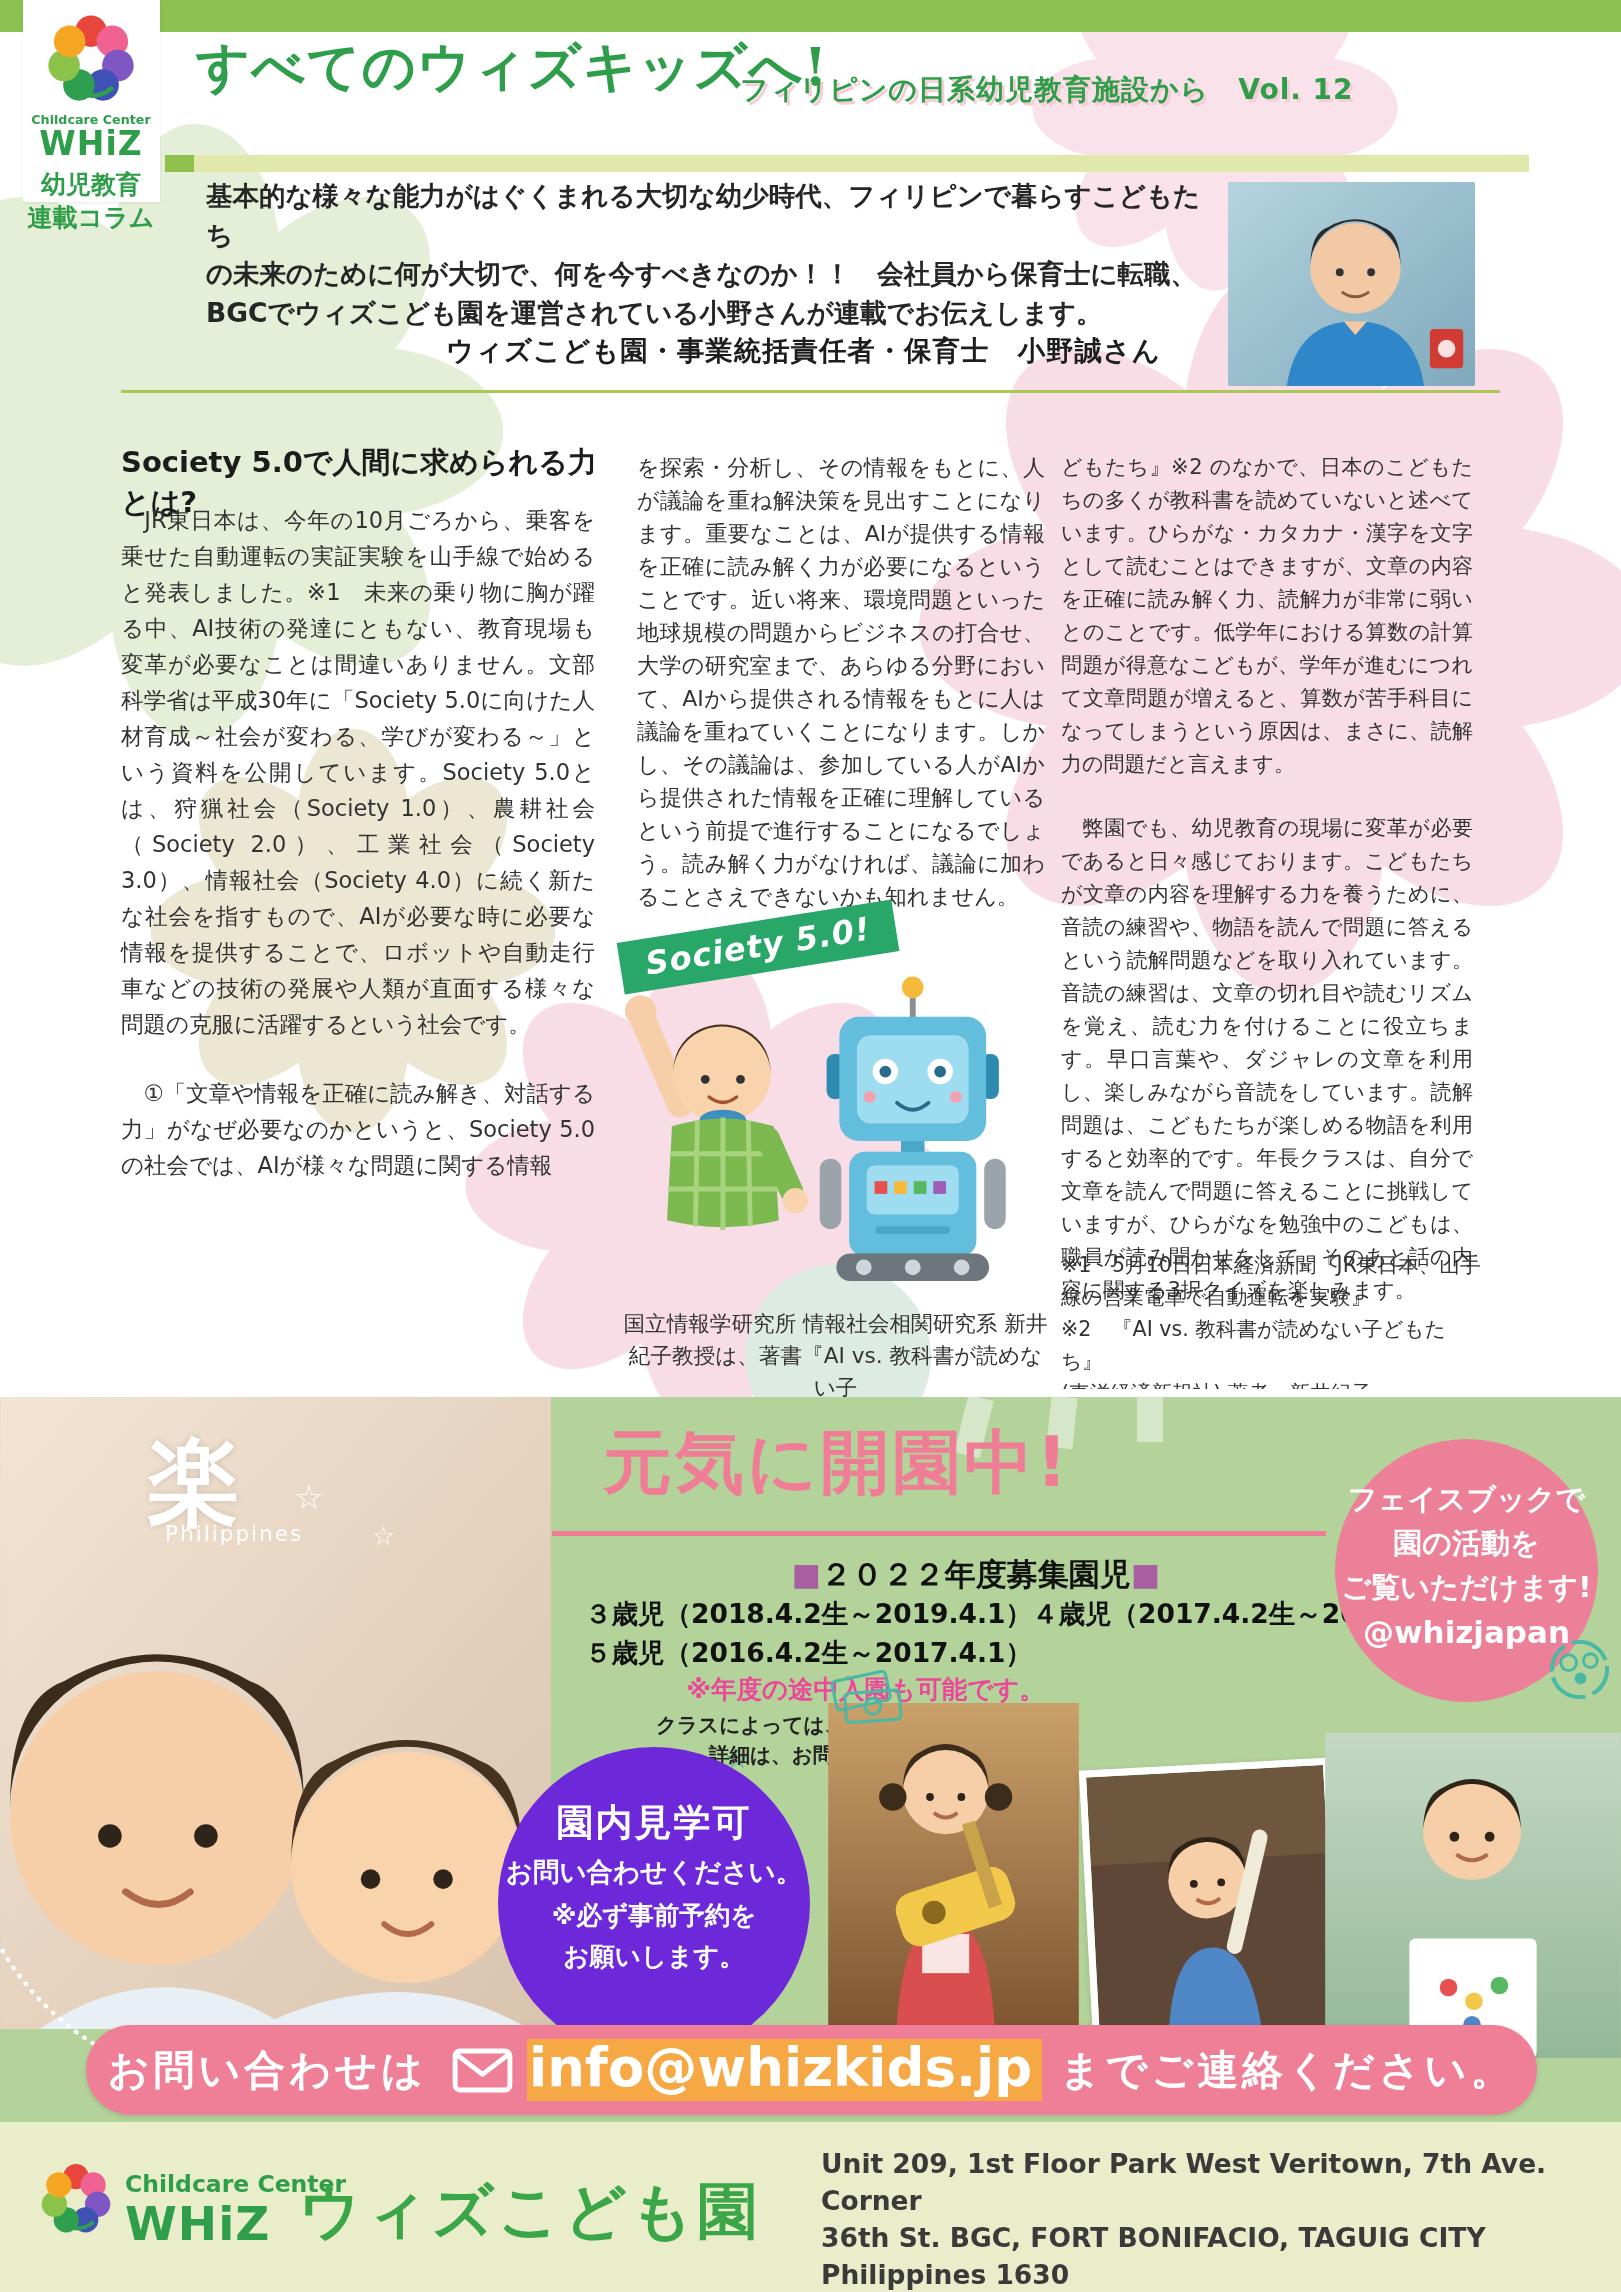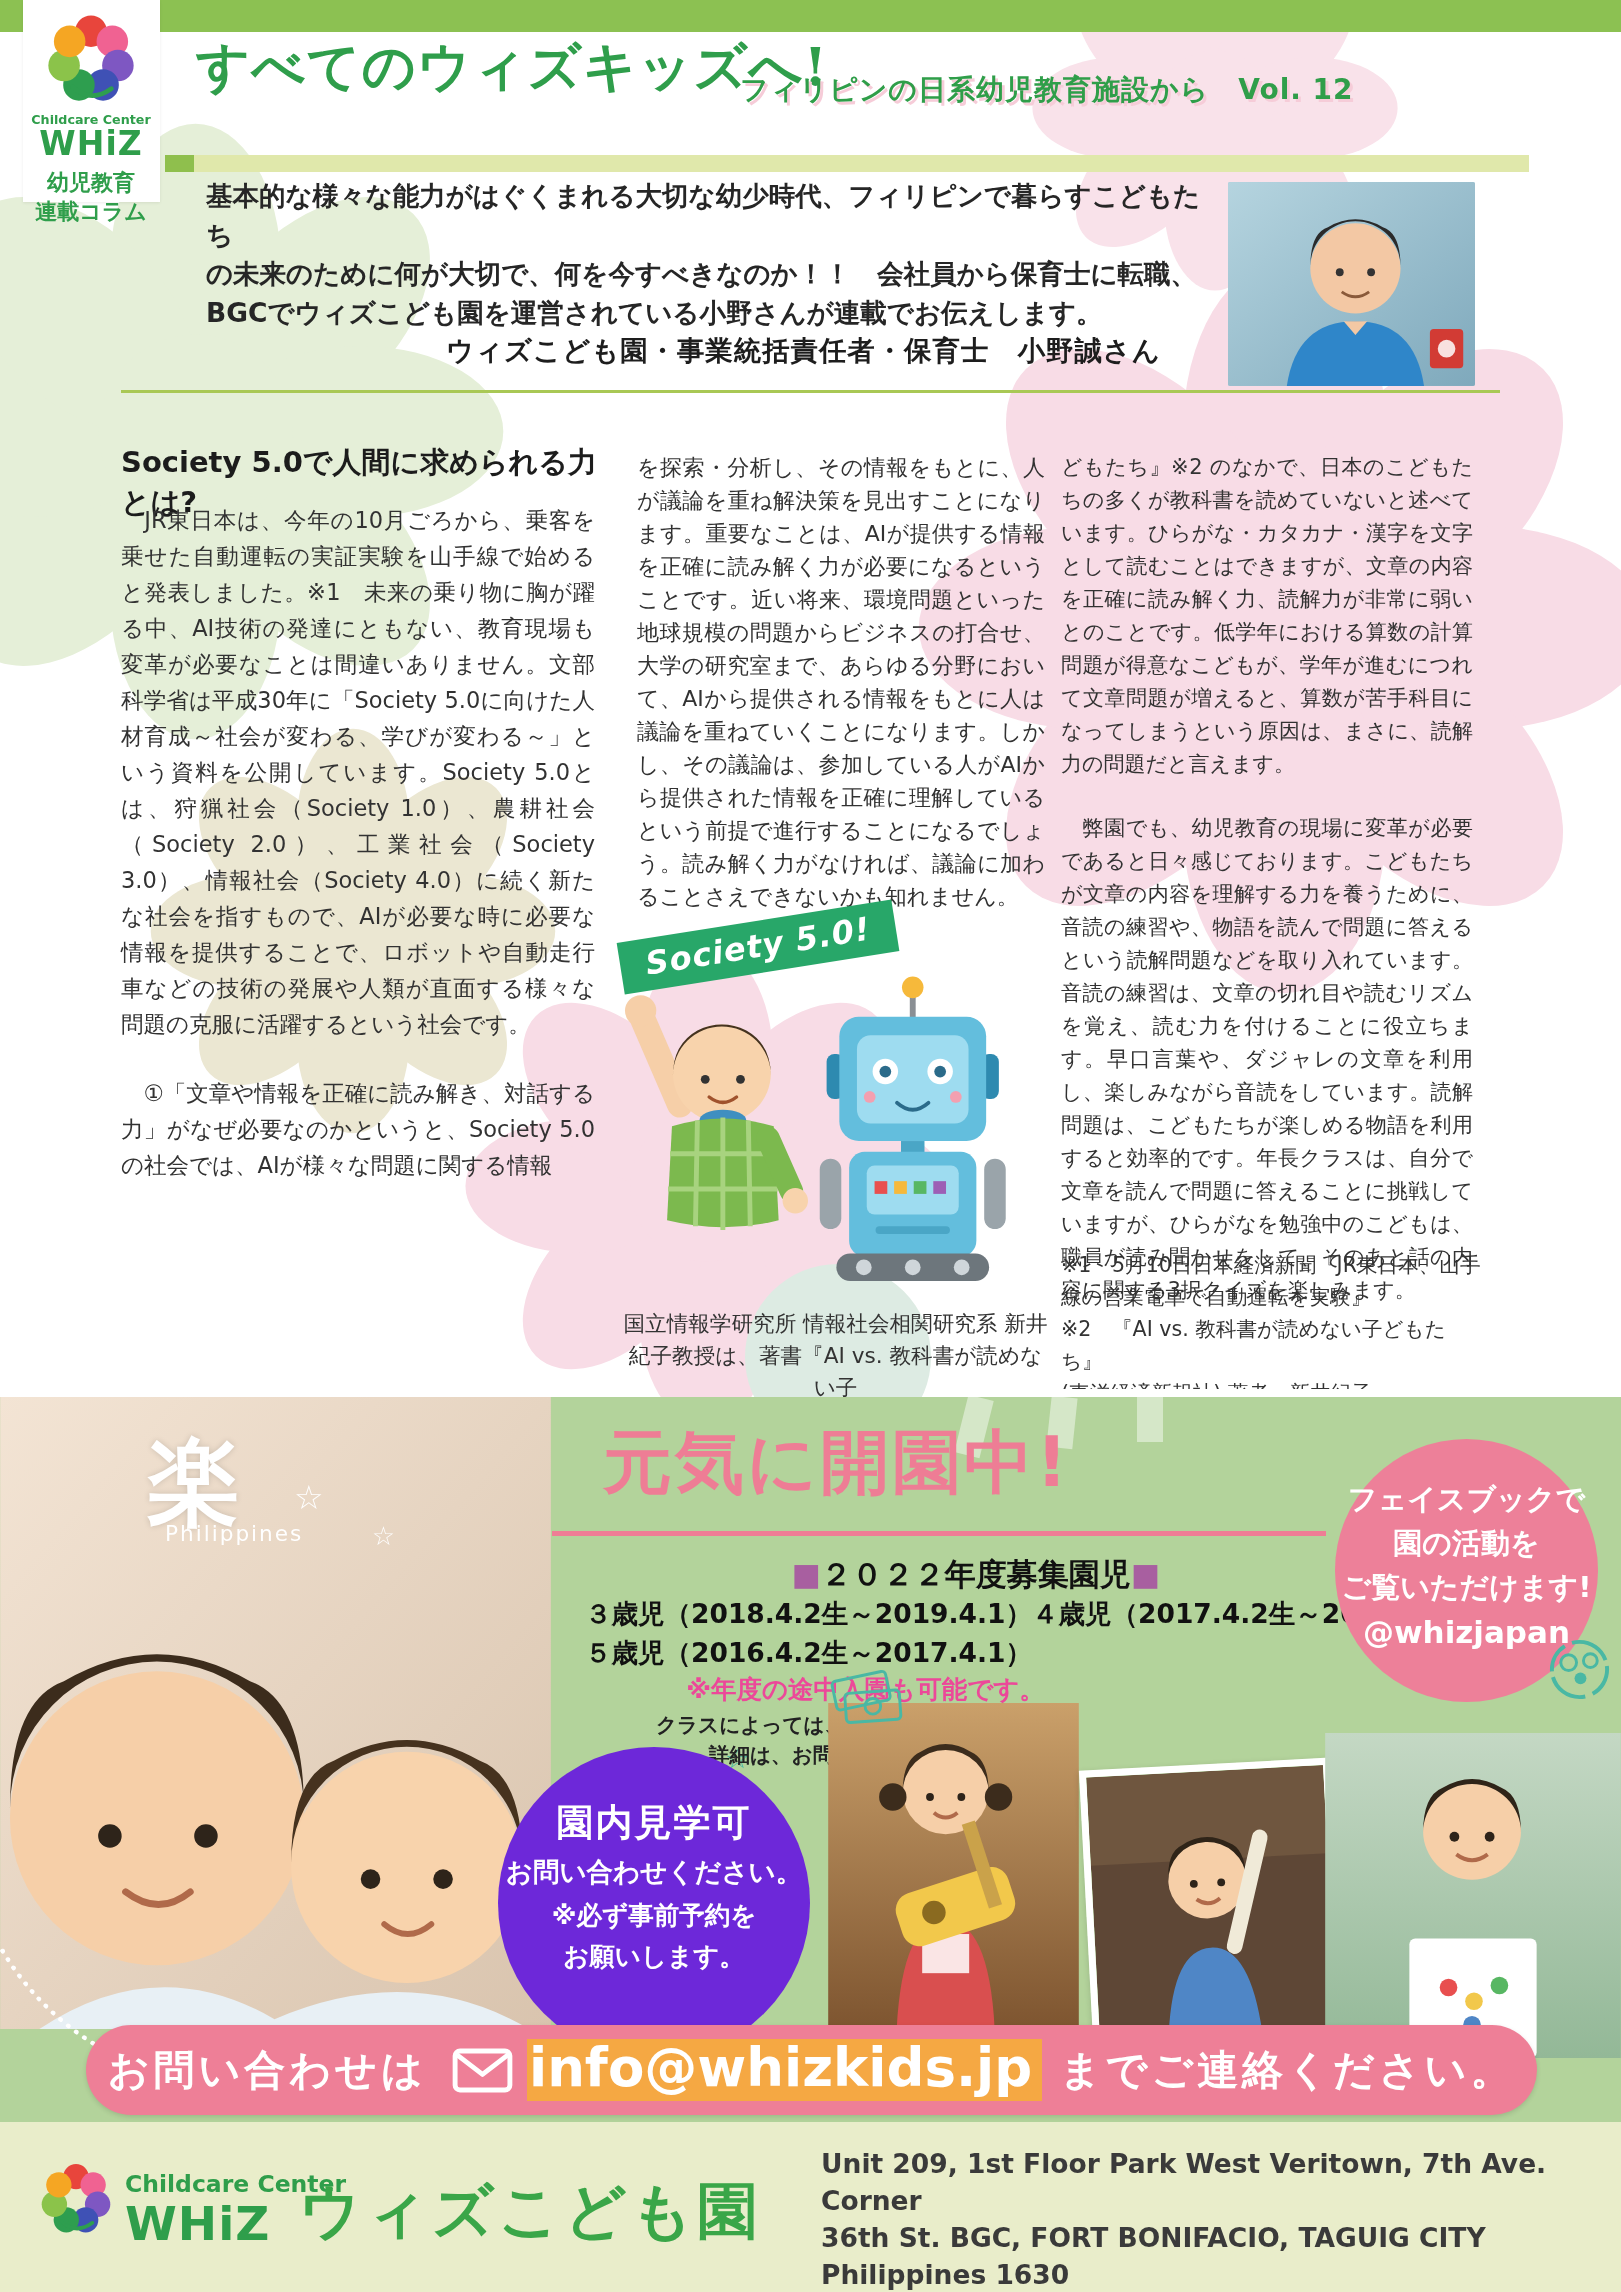--- a/index.html
+++ b/index.html
@@ -9,21 +9,21 @@
   svg{display:block;}
 
   
   .flower{position:absolute;pointer-events:none;}
 
   
   .topbar{left:0;top:0;width:1621px;height:32px;background:#8cc152;}
   .logobox{left:22.5px;top:0;width:137px;height:202px;background:#fff;text-align:center;box-shadow:0 1px 2.9px rgba(0,0,0,.08);}
   .brand-top{font-size:12.7px;color:#2f9e4b;font-weight:bold;margin-top:2px;}
   .brand{font-size:33px;color:#2f9e4b;font-weight:bold;letter-spacing:1px;line-height:1;}
-  .tagline{font-size:22px;color:#2f9e4b;font-weight:bold;line-height:1.35;margin-top:7.8px;}
+  .tagline{font-size:25px;color:#2f9e4b;font-weight:bold;line-height:1.35;margin-top:7.8px;}
   .main-title{left:196px;top:32px;font-family:"DejaVu Serif","Liberation Serif",serif;
               font-size:53px;font-weight:bold;color:#2f9e4b;letter-spacing:1px;}
   .sub-title{left:740px;top:71px;font-size:28px;font-weight:bold;color:#2f9e49;
              text-shadow:2.9px 2.9px 0 #f6ccd8;letter-spacing:1px;}
   .paleband{left:165px;top:155px;width:1364px;height:16.7px;background:#e0e8ab;}
   .palesq{left:165px;top:155px;width:29px;height:16.7px;background:#8fbf4d;}
   .intro{left:206px;top:176px;width:1019px;font-size:26.5px;font-weight:bold;color:#262626;line-height:39px;}
   .author{left:446px;top:333px;font-size:27.4px;font-weight:bold;color:#1d1d1d;letter-spacing:1px;}
   .headline-underline{left:121px;top:390px;width:1379px;height:2.9px;background:#a9c855;}
   .manphoto{left:1228px;top:182px;width:247px;height:204px;overflow:hidden;border-radius:2px;}

